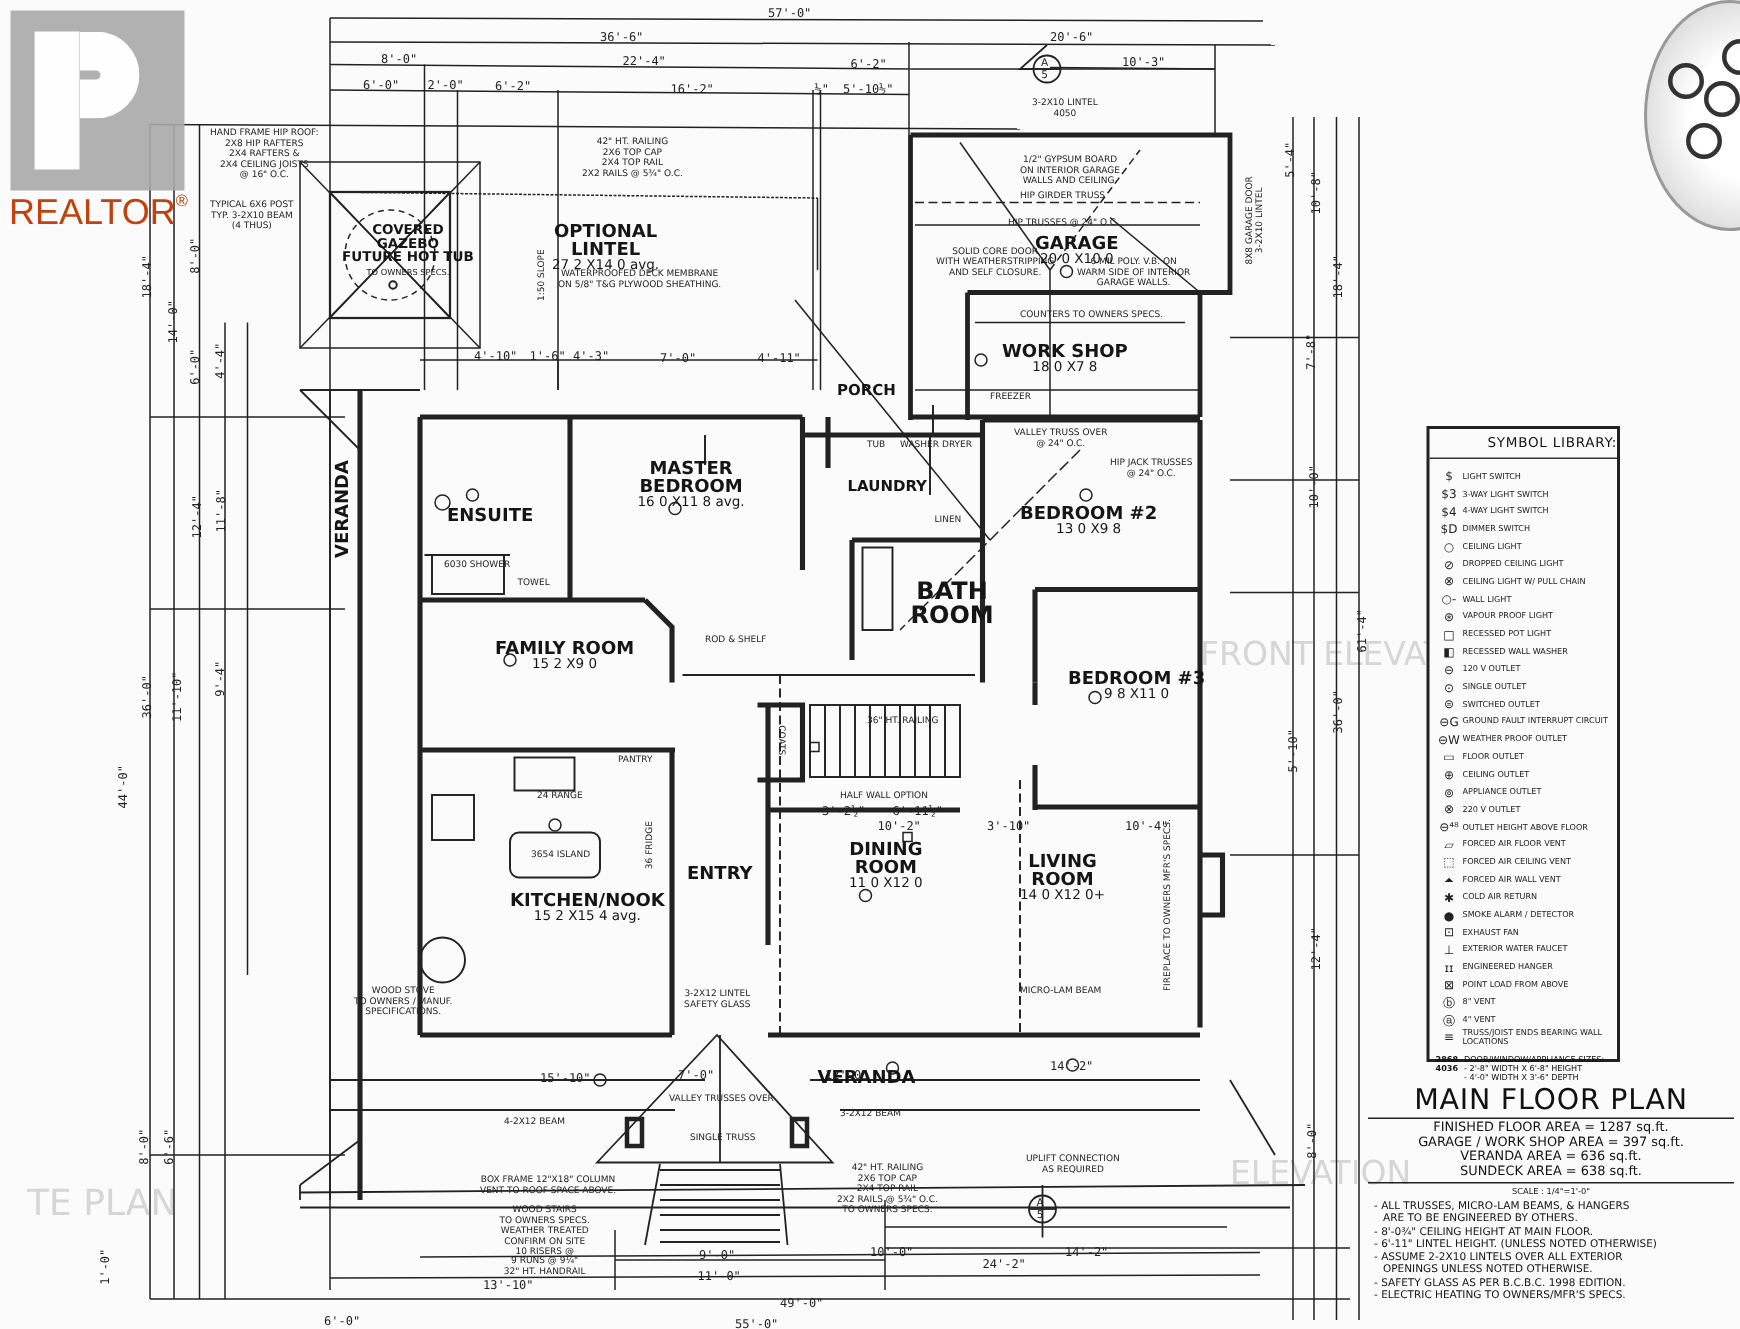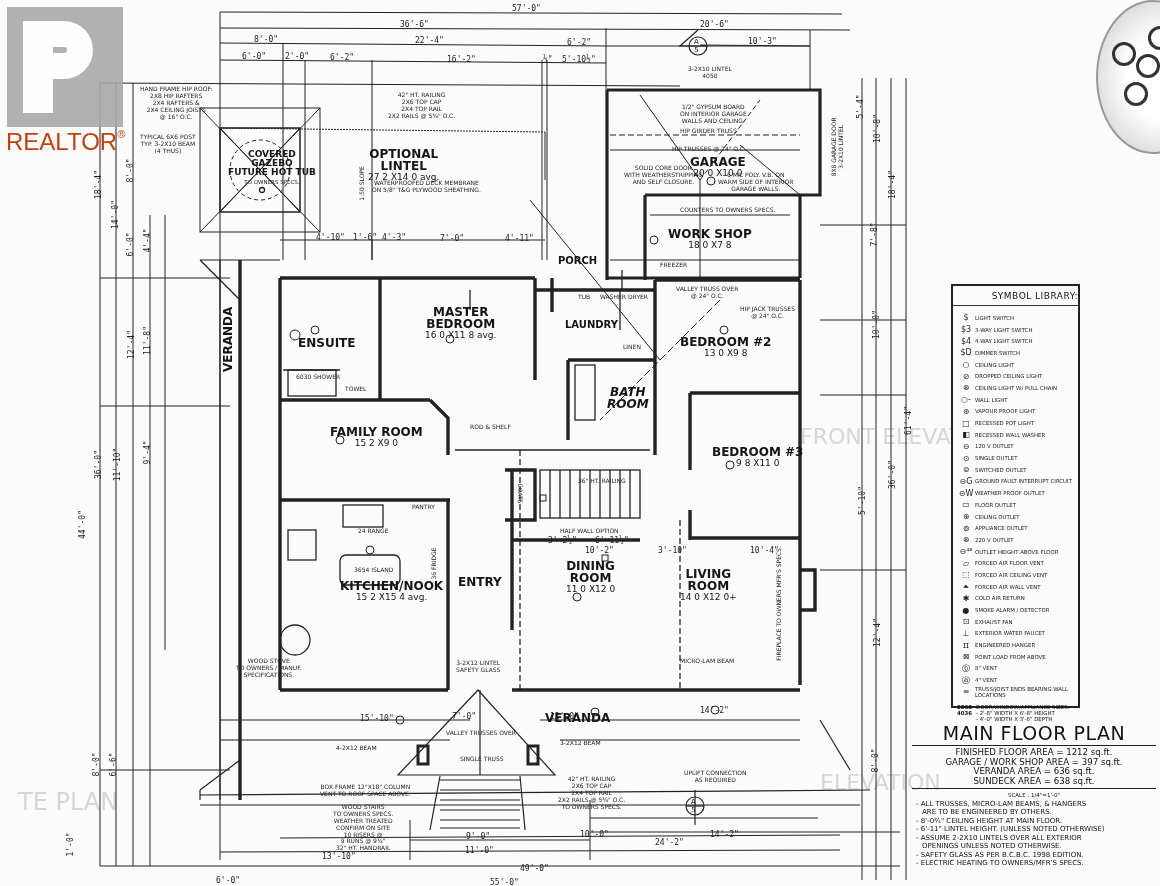--- a/index.html
+++ b/index.html
@@ -255,33 +255,33 @@
   </div>
   <div class="lbl room" style="left:668px;top:228px;">
     <span>WORK SHOP</span><span class="size">18 0 X7 8</span>
   </div>
   <div class="lbl room" style="left:558px;top:256px;font-size:10px;">PORCH</div>
   <div class="lbl room" style="left:565px;top:320px;font-size:10px;">LAUNDRY</div>
   <div class="lbl room" style="left:425px;top:306px;">
     <span>MASTER</span><br><span>BEDROOM</span><span class="size">16 0 X11 8 avg.</span>
   </div>
   <div class="lbl room" style="left:298px;top:337px;">ENSUITE</div>
-  <div class="lbl room" style="left:607px;top:386px;font-size:12px;font-style:italic;">
+  <div class="lbl room" style="left:607px;top:386px;font-size:16px;">
     <span>BATH</span><br><span>ROOM</span>
   </div>
   <div class="lbl room" style="left:680px;top:336px;">
     <span>BEDROOM #2</span><span class="size">13 0 X9 8</span>
   </div>
   <div class="lbl room" style="left:712px;top:446px;">
     <span>BEDROOM #3</span><span class="size">9 8 X11 0</span>
   </div>
   <div class="lbl room" style="left:330px;top:426px;">
     <span>FAMILY ROOM</span><span class="size">15 2 X9 0</span>
   </div>
-  <div class="lbl room" style="left:340px;top:580px;text-align:center;">
+  <div class="lbl room" style="left:340px;top:594px;text-align:center;">
     <span>KITCHEN/NOOK</span><span class="size">15 2 X15 4 avg.</span>
   </div>
   <div class="lbl room" style="left:458px;top:576px;">ENTRY</div>
   <div class="lbl room" style="left:566px;top:560px;">
     <span>DINING</span><br><span>ROOM</span><span class="size">11 0 X12 0</span>
   </div>
   <div class="lbl room" style="left:680px;top:568px;">
     <span>LIVING</span><br><span>ROOM</span><span class="size">14 0 X12 0+</span>
   </div>
   <div class="lbl room" style="left:545px;top:712px;">VERANDA</div>
@@ -571,21 +571,21 @@
     </ul>
     <div class="sizes">
       <div style="font-weight:bold;"><span>2868</span><br><span>4036</span></div>
       <div><span>DOOR/WINDOW/APPLIANCE SIZES:</span><br><span>- 2'-8" WIDTH X 6'-8" HEIGHT</span><br><span>- 4'-0" WIDTH X 3'-6" DEPTH</span></div>
     </div>
   </div>
 
   <div class="title-block">
     <div class="main-title">MAIN FLOOR PLAN</div>
     <div class="areas">
-      <div>FINISHED FLOOR AREA = 1212 sq.ft.</div>
+      <div>FINISHED FLOOR AREA = 1287 sq.ft.</div>
       <div>GARAGE / WORK SHOP AREA = 397 sq.ft.</div>
       <div>VERANDA AREA = 636 sq.ft.</div>
       <div>SUNDECK AREA = 638 sq.ft.</div>
     </div>
     <div class="scale">SCALE : 1/4"=1'-0"</div>
     <div class="notes-list">
       <div>- ALL TRUSSES, MICRO-LAM BEAMS, &amp; HANGERS</div>
       <div style="padding-left:6px;">  ARE TO BE ENGINEERED BY OTHERS.</div>
       <div>- 8'-0¾" CEILING HEIGHT AT MAIN FLOOR.</div>
       <div>- 6'-11" LINTEL HEIGHT. (UNLESS NOTED OTHERWISE)</div>

